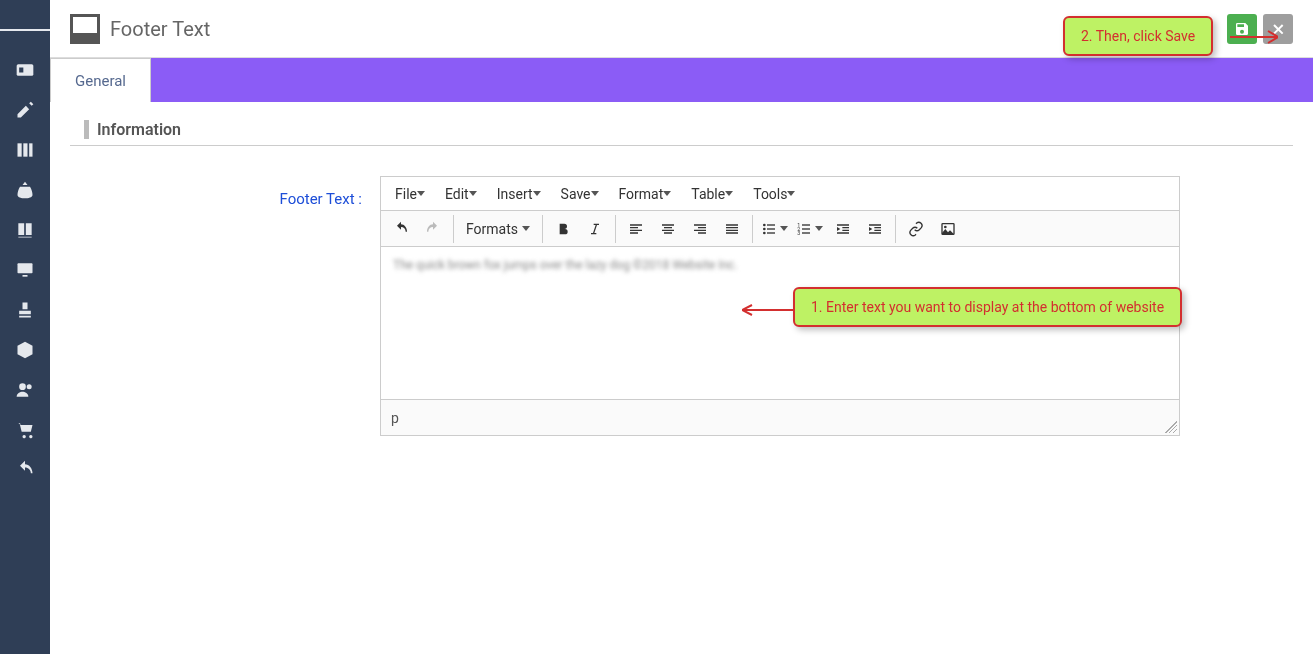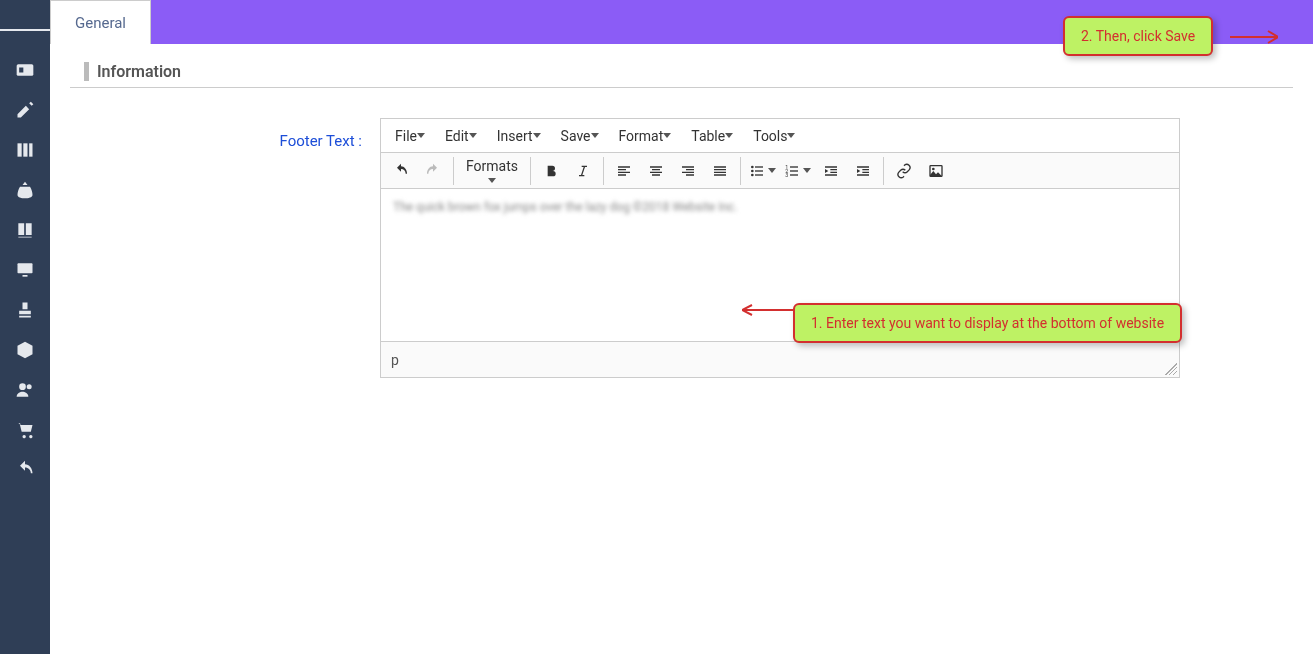--- a/index.html
+++ b/index.html
@@ -172,21 +172,20 @@
     cursor:pointer;
     color:#333;
   }
   .tool-btn.disabled{ color:#bbb; cursor:default; }
   .tool-btn svg{ width:16px;height:16px;fill:currentColor; }
   .tool-dd{
     display:flex;align-items:center;gap:4px;
     padding:4px 8px;
     cursor:pointer;
     font-size:14px;
-    flex-direction:column;
   }
   .tool-icon-dd{
     display:flex;align-items:center;gap:3px;
     padding:4px 4px;
     cursor:pointer;
   }
   .tool-icon-dd svg{width:16px;height:16px;fill:#333;}
   .editor-body{
     height:152px;
     padding:10px 12px;
@@ -221,21 +220,21 @@
     position:absolute;
     border:2px solid #d32f2f;
     border-radius:6px;
     background:#bef264;
     color:#d32f2f;
     font-size:14px;
     padding:10px 16px;
     box-shadow:3px 3px 6px rgba(0,0,0,.25);
     white-space:nowrap;
   }
-  .callout-1{ left:743px; top:287px;margin-top:16px; }
+  .callout-1{ left:743px; top:287px; }
   .callout-2{ left:1013px; top:16px; }
   .pointer-1{
     position:absolute;
     left:692px; top:303px;
     width:52px;height:14px;
   }
   .pointer-1 svg{width:100%;height:100%;}
   .pointer-2{
     position:absolute;
     left:1180px; top:28px;
@@ -309,20 +308,36 @@
       </svg>
   </div>
   <div class="nav-icon">
     <svg viewBox="0 0 24 24">
         <path d="M12 5V1L6 7l6 6V9c4 0 7 3 7 7h2c0-6-4-11-9-11z"></path>
       </svg>
   </div>
 </div>
 
 <div class="main">
+  <div class="header">
+    <span class="page-icon"></span>
+    <h1>Footer Text</h1>
+    <div class="actions">
+      <div class="btn-sq btn-save">
+        <svg viewBox="0 0 24 24">
+            <path d="M17 3H5a2 2 0 00-2 2v14a2 2 0 002 2h14a2 2 0 002-2V7l-4-4zM12 19a3 3 0 110-6 3 3 0 010 6zM15 9H5V5h10v4z"></path>
+          </svg>
+      </div>
+      <div class="btn-sq btn-cancel">
+        <svg viewBox="0 0 24 24">
+            <path d="M19 6L6 19M6 6l13 13" stroke="#fff" stroke-width="3" fill="none"></path>
+          </svg>
+      </div>
+    </div>
+  </div>
 
   <div class="tabbar">
     <div class="tab active">General</div>
   </div>
 
   <div class="content">
     <div class="section-title">Information</div>
     <hr class="section-hr">
 
     <div class="form-row">

